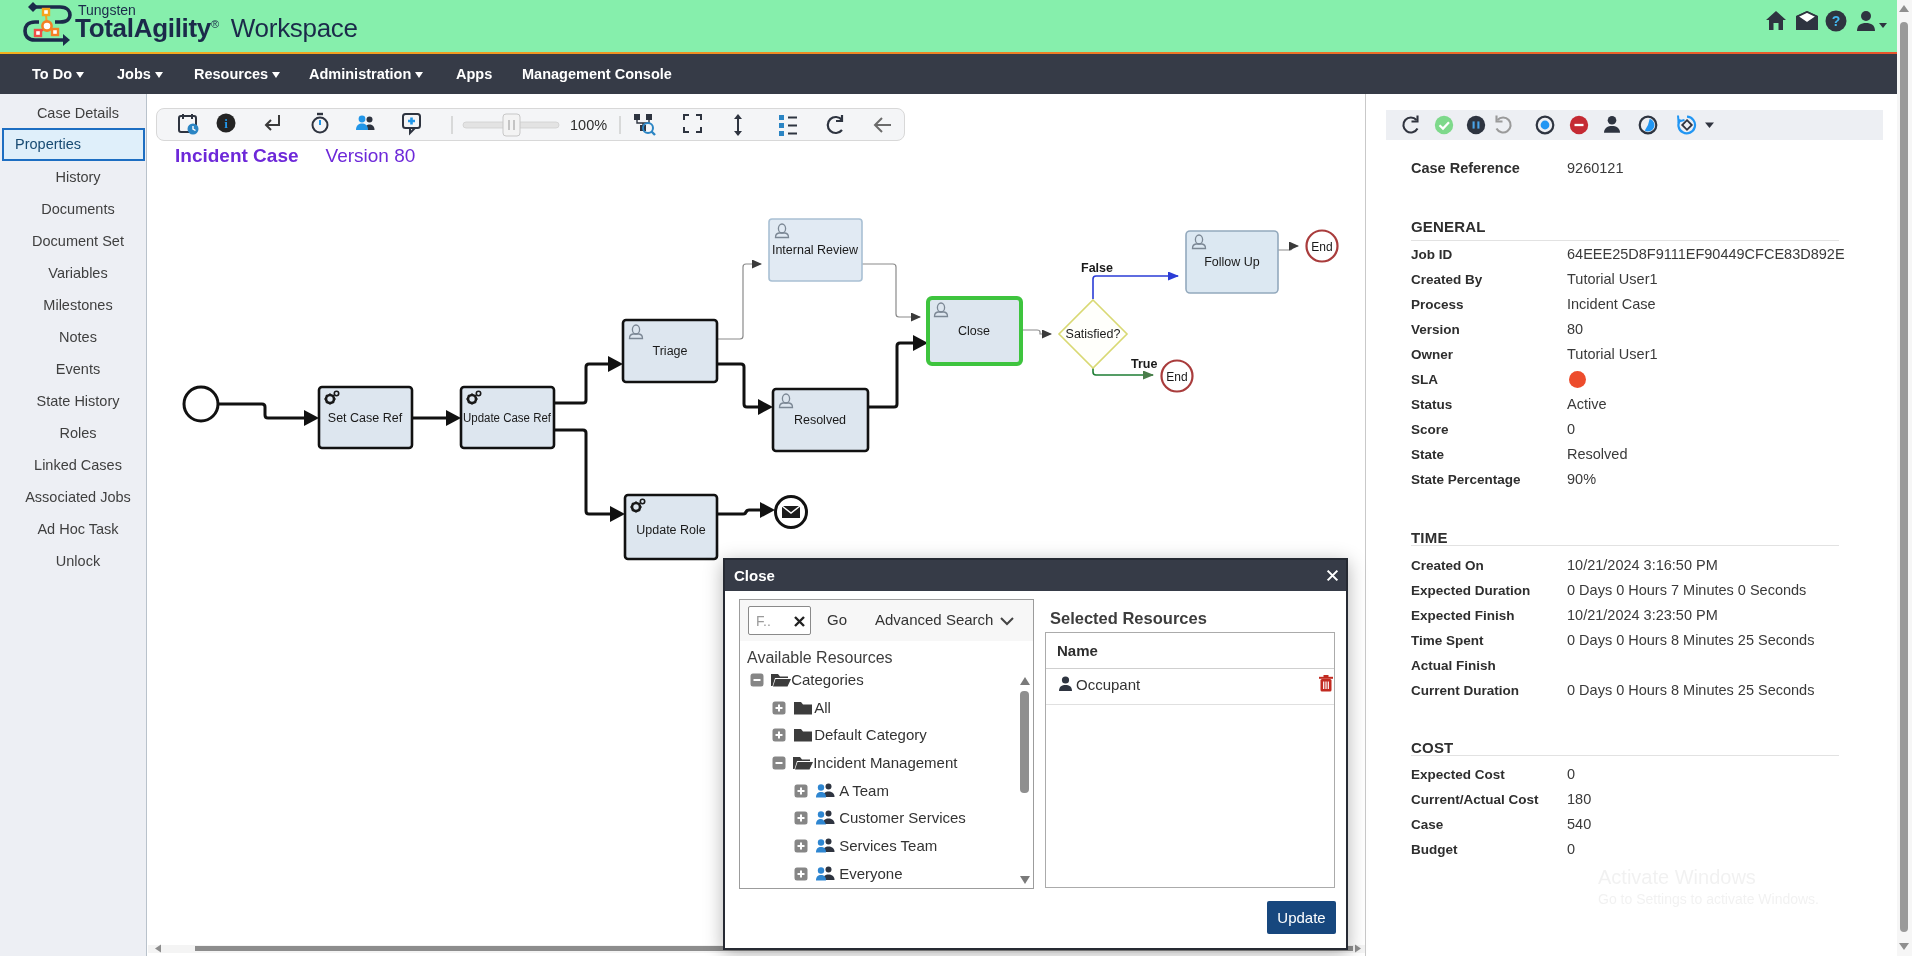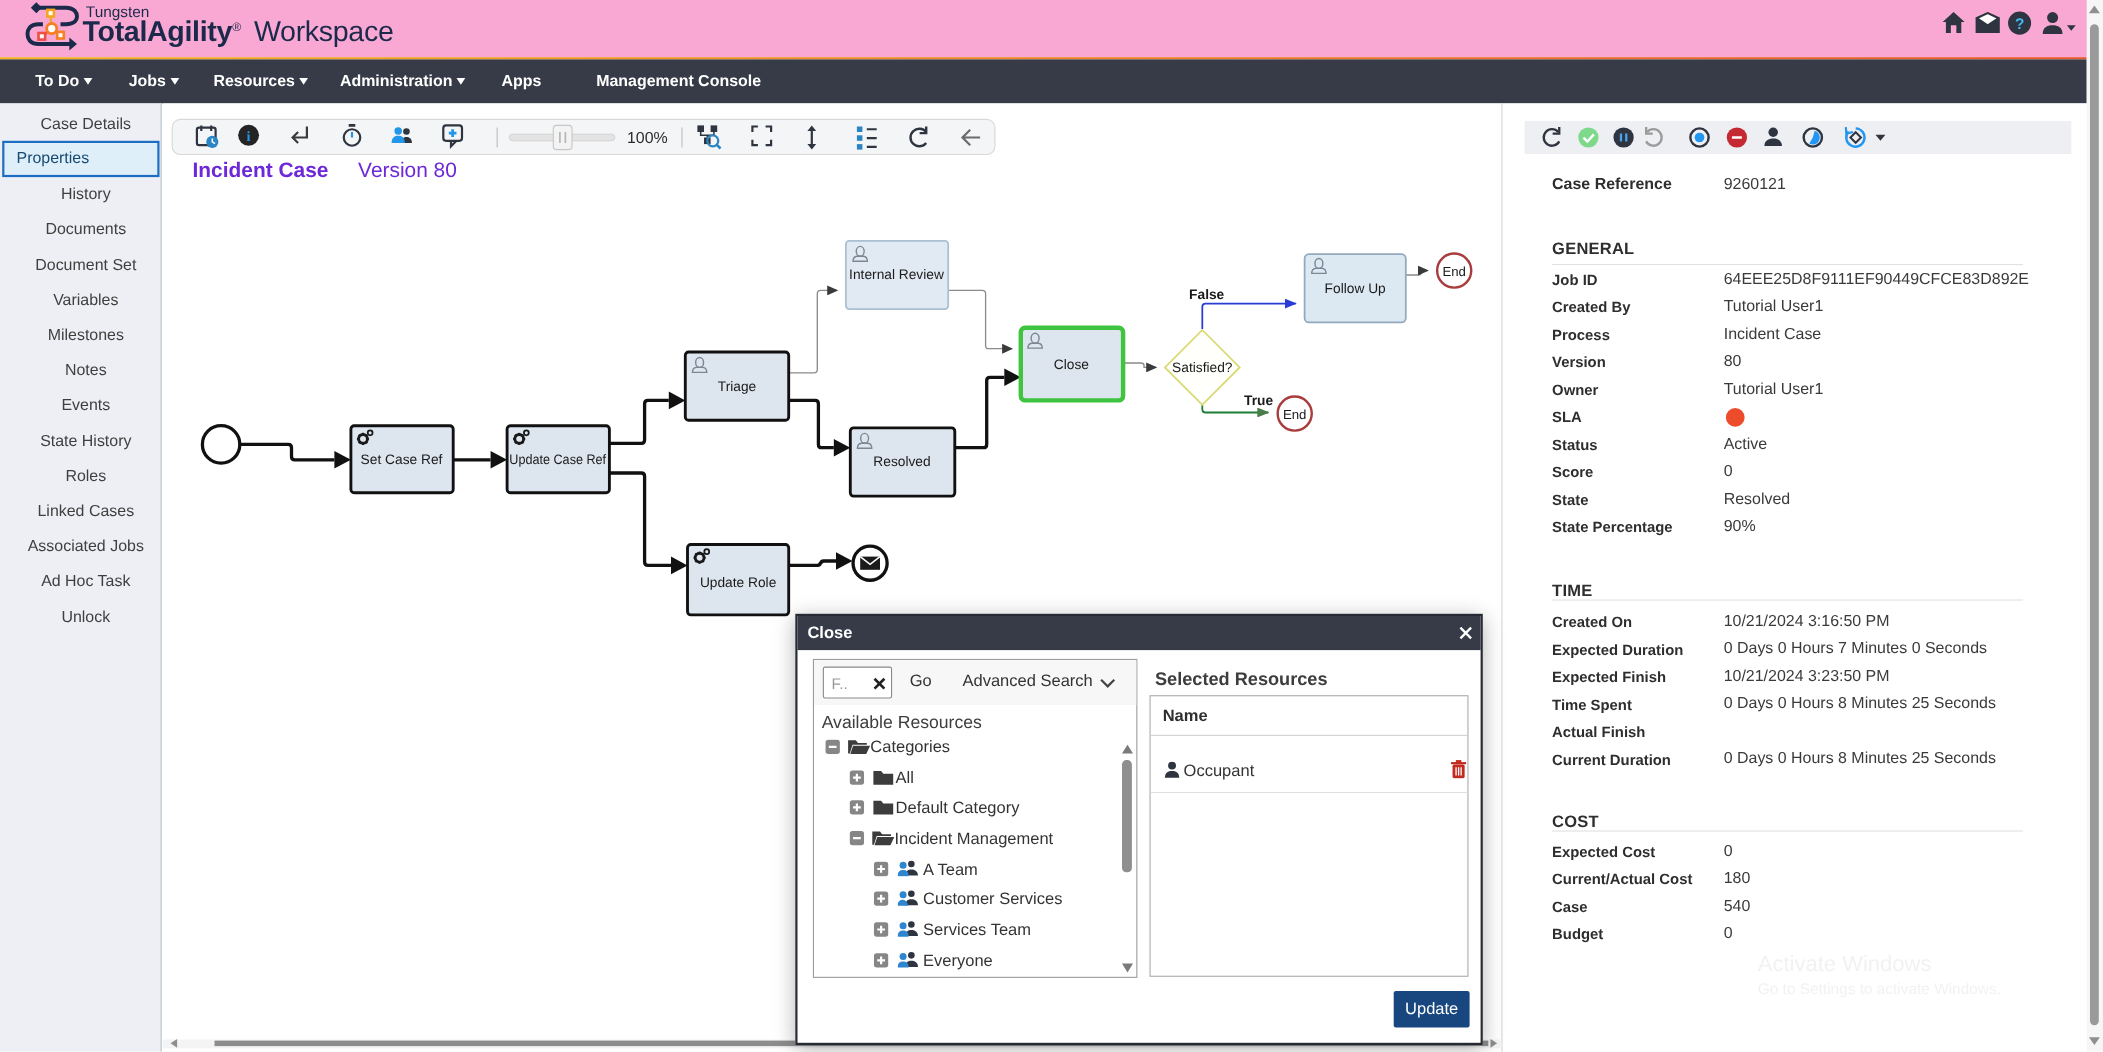--- a/index.html
+++ b/index.html
@@ -1,20 +1,20 @@
 <!DOCTYPE html>
 <html><head>
 <meta charset="utf-8">
 <style>
 * { margin:0; padding:0; box-sizing:border-box; }
 html,body { width:1912px; height:956px; overflow:hidden; font-family:"Liberation Sans",sans-serif; background:#fff; }
 .abs { position:absolute; }
 
 
-#header { position:absolute; left:0; top:0; width:1912px; height:52px; background:#f9a8d4; }
+#header { position:absolute; left:0; top:0; width:1912px; height:52px; background:#86efac; }
 #gradline { position:absolute; left:0; top:52px; width:1897px; height:2px; background:linear-gradient(to right,#f2b01e,#e8542c); }
 #navbar { position:absolute; left:0; top:54px; width:1897px; height:40px; background:#363b47;padding-left:27px; }
 .navitem { position:absolute; top:0; height:40px; line-height:40px; color:#fff; font-size:14.5px; font-weight:bold; }
 .caret { display:inline-block; width:0; height:0; border-left:4.5px solid transparent; border-right:4.5px solid transparent; border-top:6px solid #fff; margin-left:4px; vertical-align:middle; }
 #brand-tungsten { position:absolute; left:78px; top:2px; font-size:14px; font-weight:normal; color:#1b2a4a; }
 #brand-main { position:absolute; left:75px; top:13px; font-size:26px; color:#1b2a4a; letter-spacing:-0.3px;text-align:right; }
 #brand-main b { font-weight:bold; }
 .hicon { position:absolute; top:10px; }
 
 
@@ -52,21 +52,21 @@
 #minput span { position:absolute; left:7px; top:6px; color:#9a9a9a; font-size:14px; }
 .mgo { position:absolute; left:87px; top:11px; font-size:15px; color:#333; }
 .madv { position:absolute; left:135px; top:11px; font-size:15px; color:#333; }
 #mavail { position:absolute; left:7px; top:49px; font-size:16px; color:#3d3d3d; }
 #mtree { position:absolute; left:0; top:70px; width:293px; height:219px; }
 .trow { position:absolute; height:28px; font-size:15px; color:#333; }
 #mright-h { position:absolute; left:325px; top:49px; font-size:16.5px; color:#3d3d3d;font-weight:bold; }
 #mtable { position:absolute; left:320px; top:72px; width:290px; height:256px; border:1px solid #ababab; }
 #mname { position:absolute; left:11px; top:9px; font-size:15px; font-weight:bold; color:#2e2e2e; }
 #mnamehr { position:absolute; left:0; top:35px; width:288px; height:1px; background:#cfcfcf; }
-#mrow1 { position:absolute; left:0px; top:52px; width:288px; height:36px; border-bottom:1px solid #e0e0e0; }
+#mrow1 { position:absolute; left:0px; top:36px; width:288px; height:36px; border-bottom:1px solid #e0e0e0; }
 #mupdate { position:absolute; left:542px; top:341px; width:69px; height:33px; background:#17477e; color:#fff; font-size:15px; text-align:center; line-height:33px; border-radius:2px; }
 .wmark1 { position:absolute; left:1598px; top:866px; font-size:20px; color:rgba(175,175,175,0.18); }
 .wmark2 { position:absolute; left:1598px; top:891px; font-size:14px; color:rgba(175,175,175,0.18); }
 </style>
 </head>
 <body>
 
 <div id="header">
   <svg class="abs" style="left:22px;top:1px" width="50" height="48" viewBox="0 0 50 48">
     <path d="M 11,6 L 38,6 C 46,6 48,11 48,14 C 48,17 46,21 38,21 L 33,21" fill="none" stroke="#1b2a4a" stroke-width="3.6"></path>
@@ -102,21 +102,21 @@
   </svg>
 </div>
 <div id="gradline"></div>
 
 <div id="navbar">
   <div class="navitem" style="left:32px">To Do<span class="caret"></span></div>
   <div class="navitem" style="left:117px">Jobs<span class="caret"></span></div>
   <div class="navitem" style="left:194px">Resources<span class="caret"></span></div>
   <div class="navitem" style="left:309px">Administration<span class="caret"></span></div>
   <div class="navitem" style="left:456px">Apps</div>
-  <div class="navitem" style="left:542px">Management Console</div>
+  <div class="navitem" style="left:522px">Management Console</div>
 </div>
 
 <div id="sidebar">
   <div class="sideitem" style="top:3px">Case Details</div>
   <div class="sideitem" style="top:67px">History</div>
   <div class="sideitem" style="top:99px">Documents</div>
   <div class="sideitem" style="top:131px">Document Set</div>
   <div class="sideitem" style="top:163px">Variables</div>
   <div class="sideitem" style="top:195px">Milestones</div>
   <div class="sideitem" style="top:227px">Notes</div>

